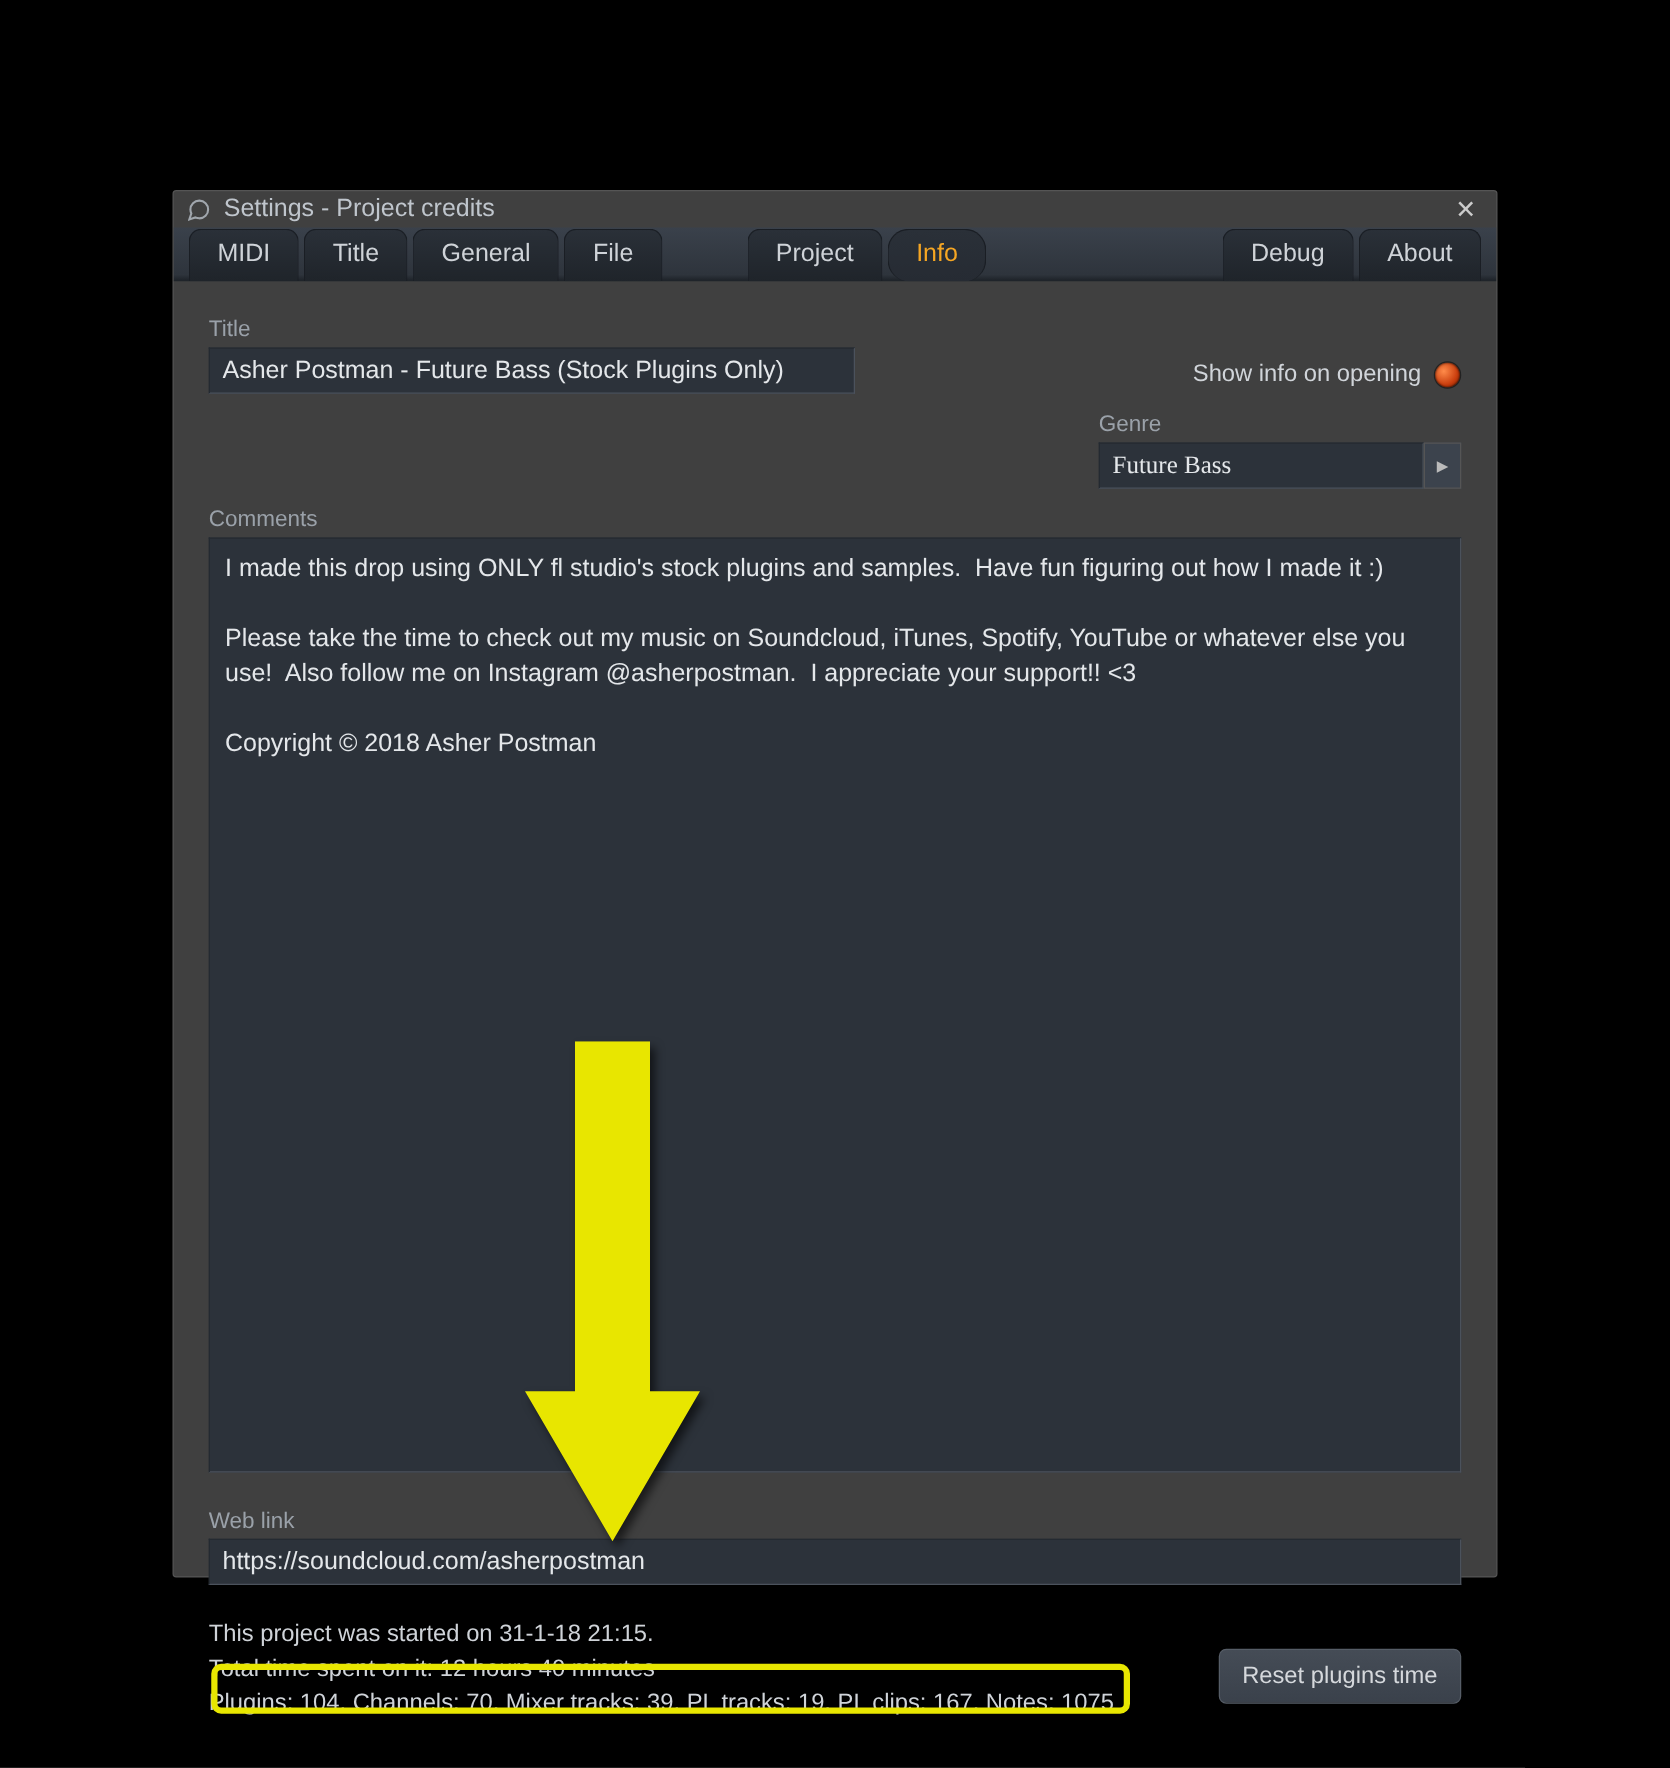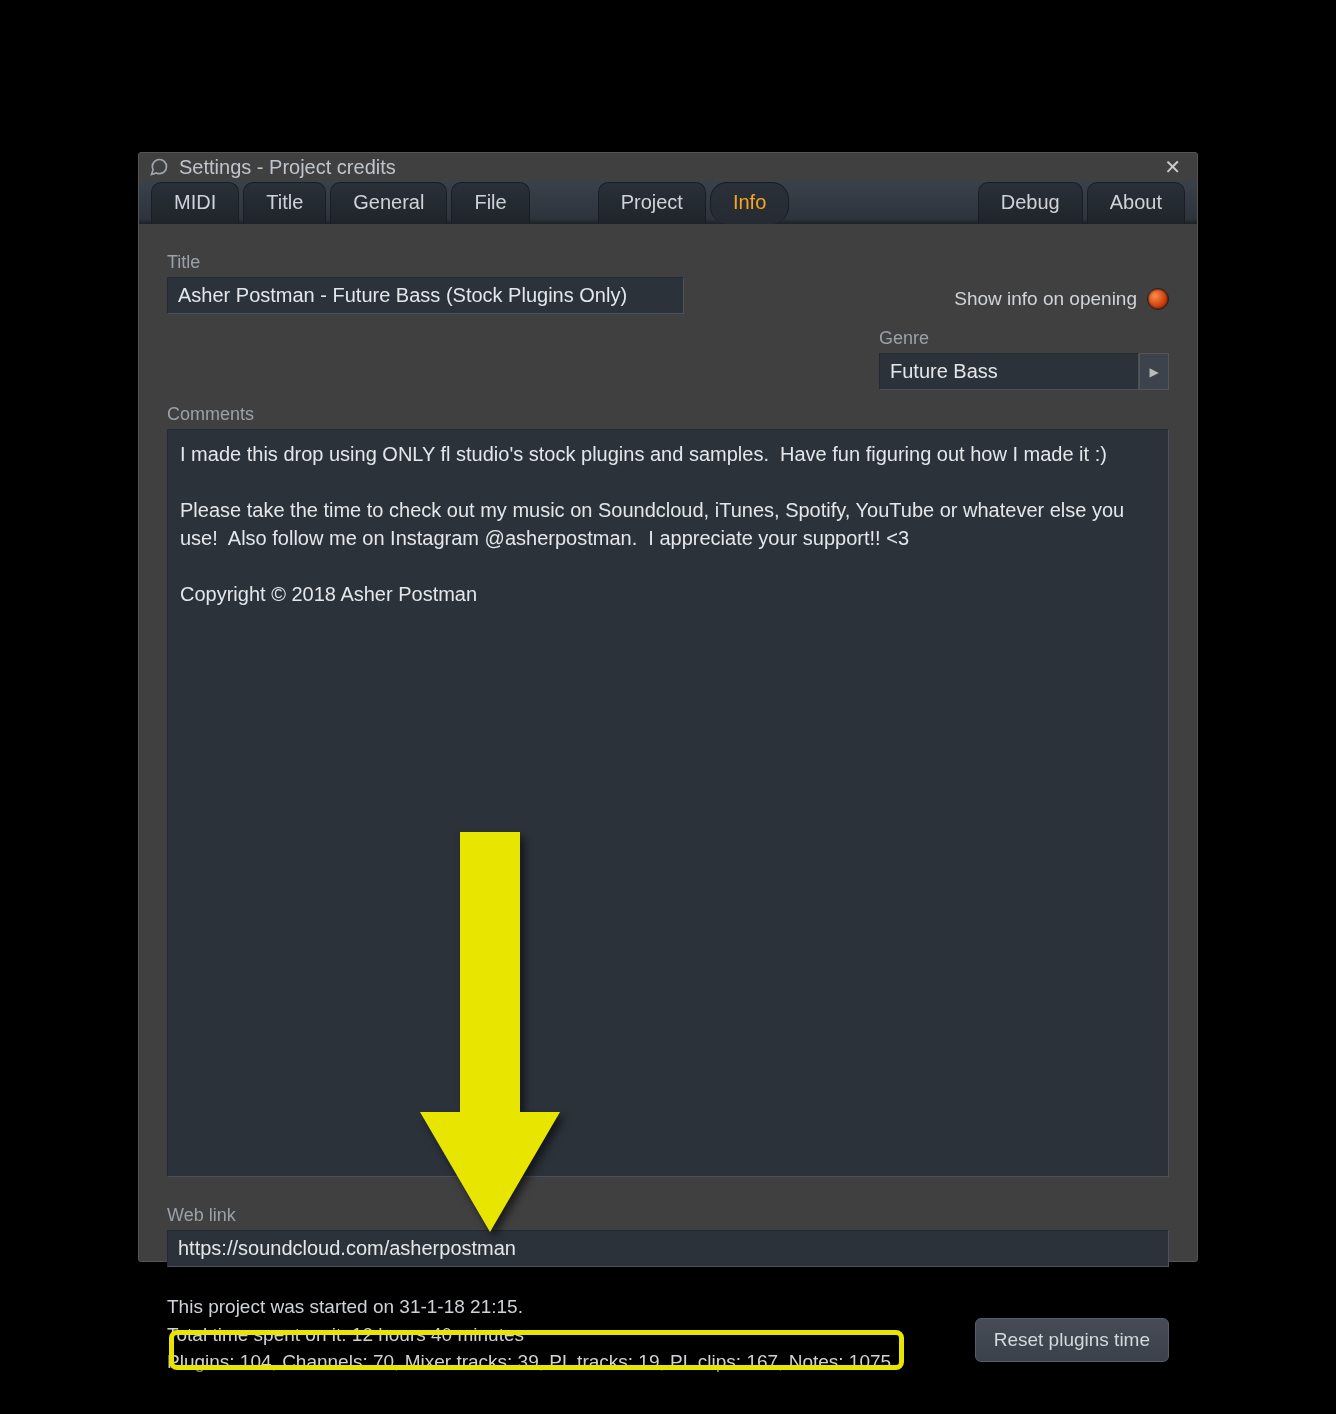--- a/index.html
+++ b/index.html
@@ -91,21 +91,21 @@
     color: #e4e7ea;
     padding: 6px 10px;
     font-size: 20px;
     font-family: inherit;
     width: 100%;
     outline: none;
   }
   #title-input { width: 517px; }
   #author-input { width: 640px; }
   #genre-wrap { width: 290px; display:flex; }
-  #genre-input { flex:1; }
+  #genre-input { flex:1;font-family:Liberation Serif, serif; }
   .drop-btn {
     width: 30px;
     background: #3c434d;
     border: 1px solid #555;
     display:flex; align-items:center; justify-content:center;
     cursor:pointer;
     color:#bbb;
     font-size:12px;
   }
   .show-info {

